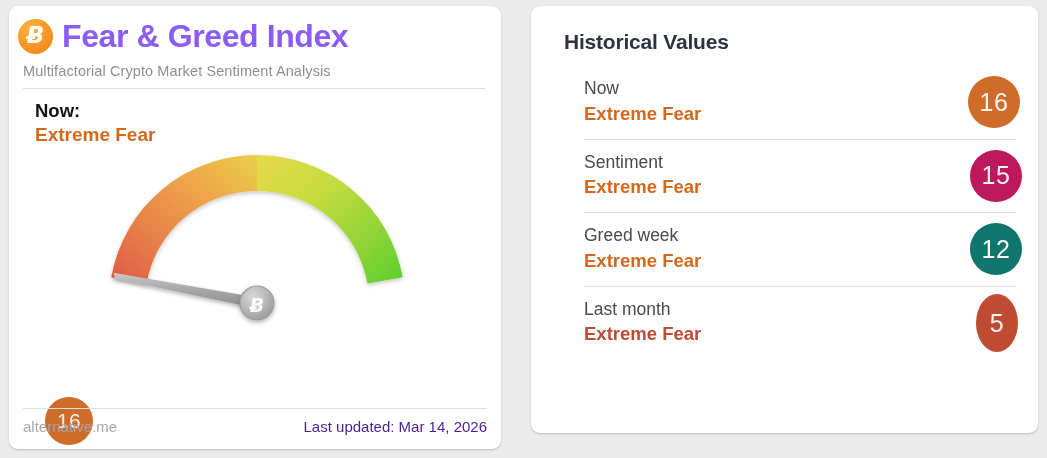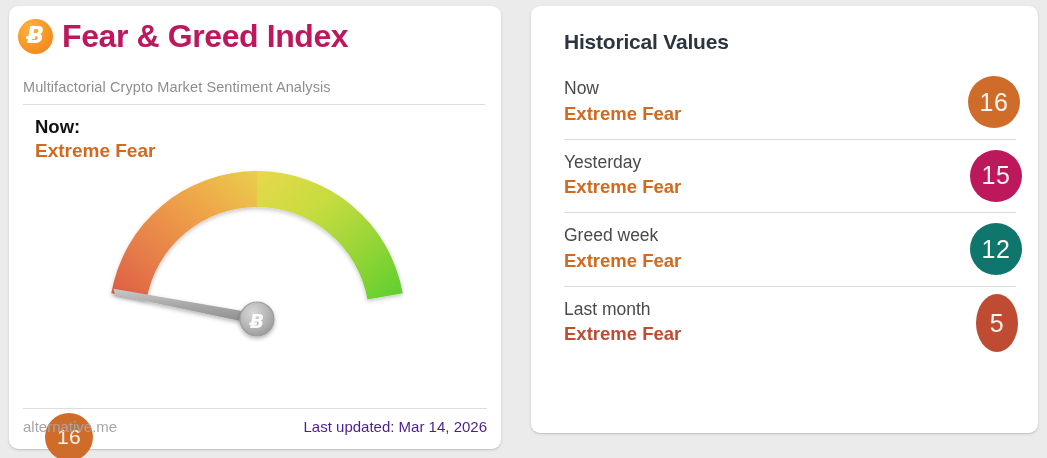--- a/index.html
+++ b/index.html
@@ -56,30 +56,29 @@
     font-size: 23px;
     font-weight: bold;
     font-style: italic;
     line-height: 1;
     transform: translateY(-1px);
     font-family: "DejaVu Sans", sans-serif;
   }
   .gauge-title {
     font-size: 32px;
     font-weight: bold;
-    color: #be185d;
+    color: #8b5cf6;
     letter-spacing: -0.4px;
     white-space: nowrap;
   }
   .gauge-subtitle {
     font-size: 14.5px;
     color: #8e8e8e;
     padding: 8px 0 0 14px;
     letter-spacing: 0.1px;
-    margin-top: 16px;
   }
   .rule {
     height: 1px;
     background: #dedede;
     margin: 9px 16px 0 14px;
   }
   .now-block {
     padding: 10px 0 0 14px;
     line-height: 1.28;
     margin-left: 12px;
@@ -148,20 +147,21 @@
   
   .hist-title {
     font-size: 21px;
     font-weight: bold;
     color: #2c3440;
     letter-spacing: -0.2px;
     padding: 24px 0 0 33px;
   }
   .hist-list {
     padding: 12px 22px 0 33px;
+    margin-left: 20px;
   }
   .hist-row {
     position: relative;
     border-top: 1px solid #dcdcdc;
     padding: 11px 0 12px 0;
     min-height: 60px;
     box-sizing: border-box;
   }
   .hist-row:first-child { border-top: none; }
   .hist-period {
@@ -290,21 +290,21 @@
 
     <div class="hist-list">
 
       <div class="hist-row">
         <div class="hist-period">Now</div>
         <div class="hist-classification" style="color:#d2691e">Extreme Fear</div>
         <div class="hist-badge b-now" style="background:#cf6c2a">16</div>
       </div>
 
       <div class="hist-row">
-        <div class="hist-period">Yesterday</div>
+        <div class="hist-period">Sentiment</div>
         <div class="hist-classification" style="color:#d2691e">Extreme Fear</div>
         <div class="hist-badge b-ytd" style="background:#be185d">15</div>
       </div>
 
       <div class="hist-row">
         <div class="hist-period">Greed week</div>
         <div class="hist-classification" style="color:#d2691e">Extreme Fear</div>
         <div class="hist-badge b-week" style="background:#0f766e">12</div>
       </div>
 

